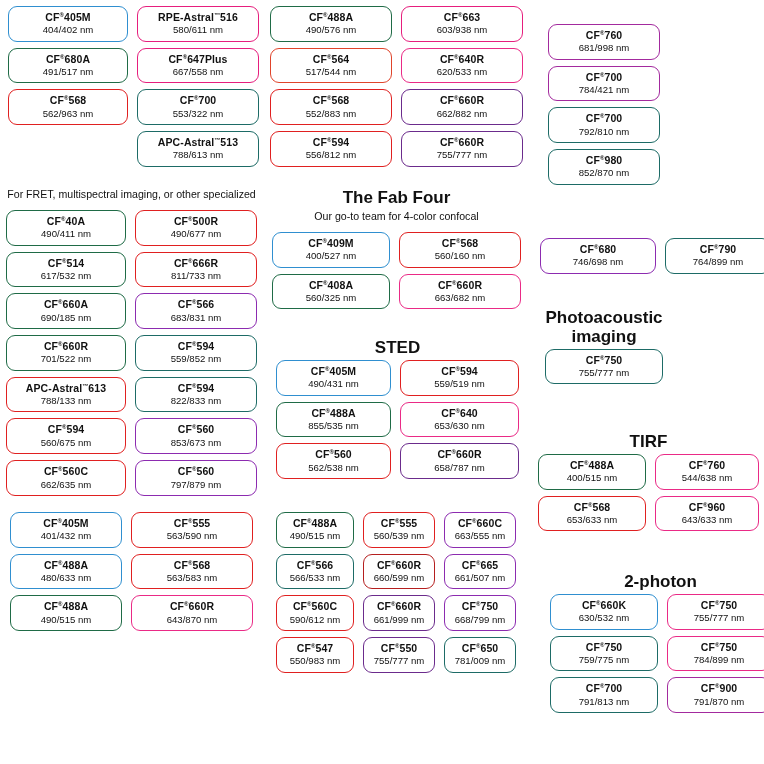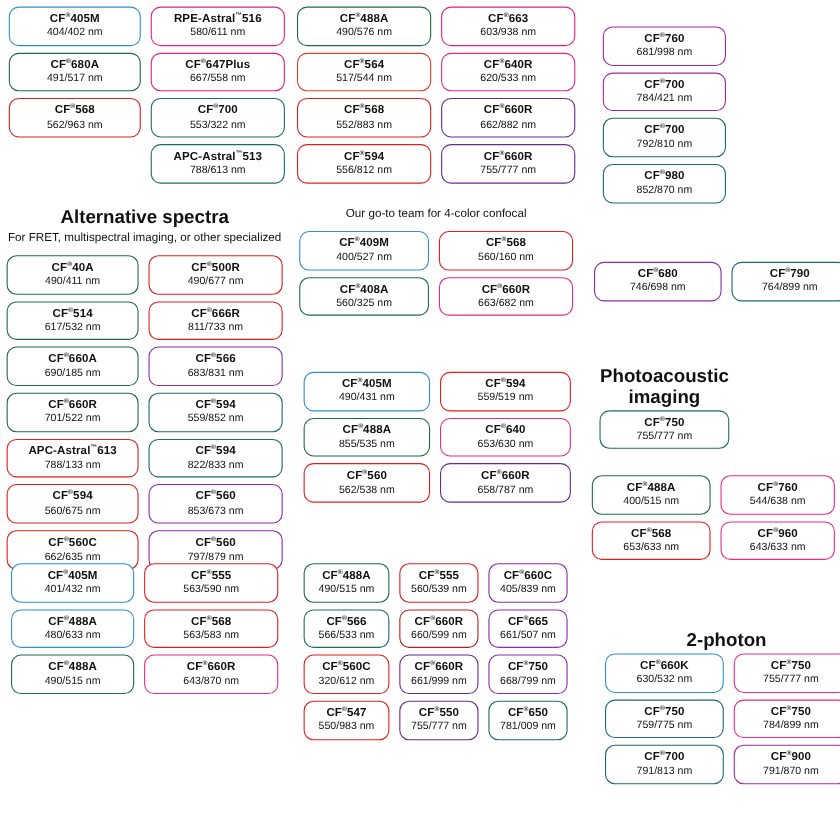--- a/index.html
+++ b/index.html
@@ -69,21 +69,21 @@
     margin:0 0 2px 0;
     letter-spacing:0;
   }
   .sec-sub{
     text-align:center;
     font-size:10.6px;
     color:#111;
     margin:0 0 10px 0;
     font-weight:normal;
   }
-  .sec-title.two-line{line-height:1.14;margin-top:24px;}
+  .sec-title.two-line{line-height:1.14;}
 
   
   .block{position:absolute;}
   .cols{display:flex;gap:9px;}
   .col{display:flex;flex-direction:column;}
 </style>
 </head>
 <body>
 
 <div class="page">
@@ -180,21 +180,20 @@
             <div class="sp">792/810 nm</div>
           </div>
           <div class="pill c-teal">
             <div class="nm"><span>CF</span><span class="reg">®</span><span>980</span></div>
             <div class="sp">852/870 nm</div>
           </div>
         </div>
       </div>
     </div>
     <div class="block" style="left: 6px; top: 188px;">
-      <div class="sec-title">Alternative spectra</div>
       <div class="sec-sub">For FRET, multispectral imaging, or other specialized</div>
       <div class="cols">
         <div class="col" style="width: 120px;">
           <div class="pill c-green">
             <div class="nm"><span>CF</span><span class="reg">®</span><span>40A</span></div>
             <div class="sp">490/411 nm</div>
           </div>
           <div class="pill c-green">
             <div class="nm"><span>CF</span><span class="reg">®</span><span>514</span></div>
             <div class="sp">617/532 nm</div>
@@ -246,20 +245,21 @@
             <div class="sp">853/673 nm</div>
           </div>
           <div class="pill c-purple">
             <div class="nm"><span>CF</span><span class="reg">®</span><span>560</span></div>
             <div class="sp">797/879 nm</div>
           </div>
         </div>
       </div>
     </div>
     <div class="block" style="left: 272px; top: 188px;">
+      <div class="sec-title">The Fab Four</div>
       <div class="sec-sub">Our go-to team for 4-color confocal</div>
       <div class="cols">
         <div class="col" style="width: 118px;">
           <div class="pill c-blue">
             <div class="nm"><span>CF</span><span class="reg">®</span><span>409M</span></div>
             <div class="sp">400/527 nm</div>
           </div>
           <div class="pill c-green">
             <div class="nm"><span>CF</span><span class="reg">®</span><span>408A</span></div>
             <div class="sp">560/325 nm</div>
@@ -271,20 +271,21 @@
             <div class="sp">560/160 nm</div>
           </div>
           <div class="pill c-pink">
             <div class="nm"><span>CF</span><span class="reg">®</span><span>660R</span></div>
             <div class="sp">663/682 nm</div>
           </div>
         </div>
       </div>
     </div>
     <div class="block" style="left: 276px; top: 338px;">
+      <div class="sec-title">STED</div>
       <div class="cols">
         <div class="col" style="width: 115px;">
           <div class="pill c-blue">
             <div class="nm"><span>CF</span><span class="reg">®</span><span>405M</span></div>
             <div class="sp">490/431 nm</div>
           </div>
           <div class="pill c-green">
             <div class="nm"><span>CF</span><span class="reg">®</span><span>488A</span></div>
             <div class="sp">855/535 nm</div>
           </div>
@@ -347,21 +348,21 @@
           <div class="pill c-green">
             <div class="nm"><span>CF</span><span class="reg">®</span><span>488A</span></div>
             <div class="sp">490/515 nm</div>
           </div>
           <div class="pill c-teal">
             <div class="nm"><span>CF</span><span class="reg">®</span><span>566</span></div>
             <div class="sp">566/533 nm</div>
           </div>
           <div class="pill c-red">
             <div class="nm"><span>CF</span><span class="reg">®</span><span>560C</span></div>
-            <div class="sp">320/612 nm</div>
+            <div class="sp">590/612 nm</div>
           </div>
           <div class="pill c-red">
             <div class="nm"><span>CF</span><span class="reg">®</span><span>547</span></div>
             <div class="sp">550/983 nm</div>
           </div>
         </div>
         <div class="col" style="width: 72px;">
           <div class="pill c-red">
             <div class="nm"><span>CF</span><span class="reg">®</span><span>555</span></div>
             <div class="sp">560/539 nm</div>
@@ -375,21 +376,21 @@
             <div class="sp">661/999 nm</div>
           </div>
           <div class="pill c-violet">
             <div class="nm"><span>CF</span><span class="reg">®</span><span>550</span></div>
             <div class="sp">755/777 nm</div>
           </div>
         </div>
         <div class="col" style="width: 72px;">
           <div class="pill c-purple">
             <div class="nm"><span>CF</span><span class="reg">®</span><span>660C</span></div>
-            <div class="sp">405/839 nm</div>
+            <div class="sp">663/555 nm</div>
           </div>
           <div class="pill c-purple">
             <div class="nm"><span>CF</span><span class="reg">®</span><span>665</span></div>
             <div class="sp">661/507 nm</div>
           </div>
           <div class="pill c-purple">
             <div class="nm"><span>CF</span><span class="reg">®</span><span>750</span></div>
             <div class="sp">668/799 nm</div>
           </div>
           <div class="pill c-teal">
@@ -423,20 +424,21 @@
       <div class="cols">
         <div class="col" style="width: 118px;">
           <div class="pill c-teal">
             <div class="nm"><span>CF</span><span class="reg">®</span><span>750</span></div>
             <div class="sp">755/777 nm</div>
           </div>
         </div>
       </div>
     </div>
     <div class="block" style="left: 538px; top: 432px;">
+      <div class="sec-title">TIRF</div>
       <div class="cols">
         <div class="col" style="width: 108px;">
           <div class="pill c-green">
             <div class="nm"><span>CF</span><span class="reg">®</span><span>488A</span></div>
             <div class="sp">400/515 nm</div>
           </div>
           <div class="pill c-red">
             <div class="nm"><span>CF</span><span class="reg">®</span><span>568</span></div>
             <div class="sp">653/633 nm</div>
           </div>

